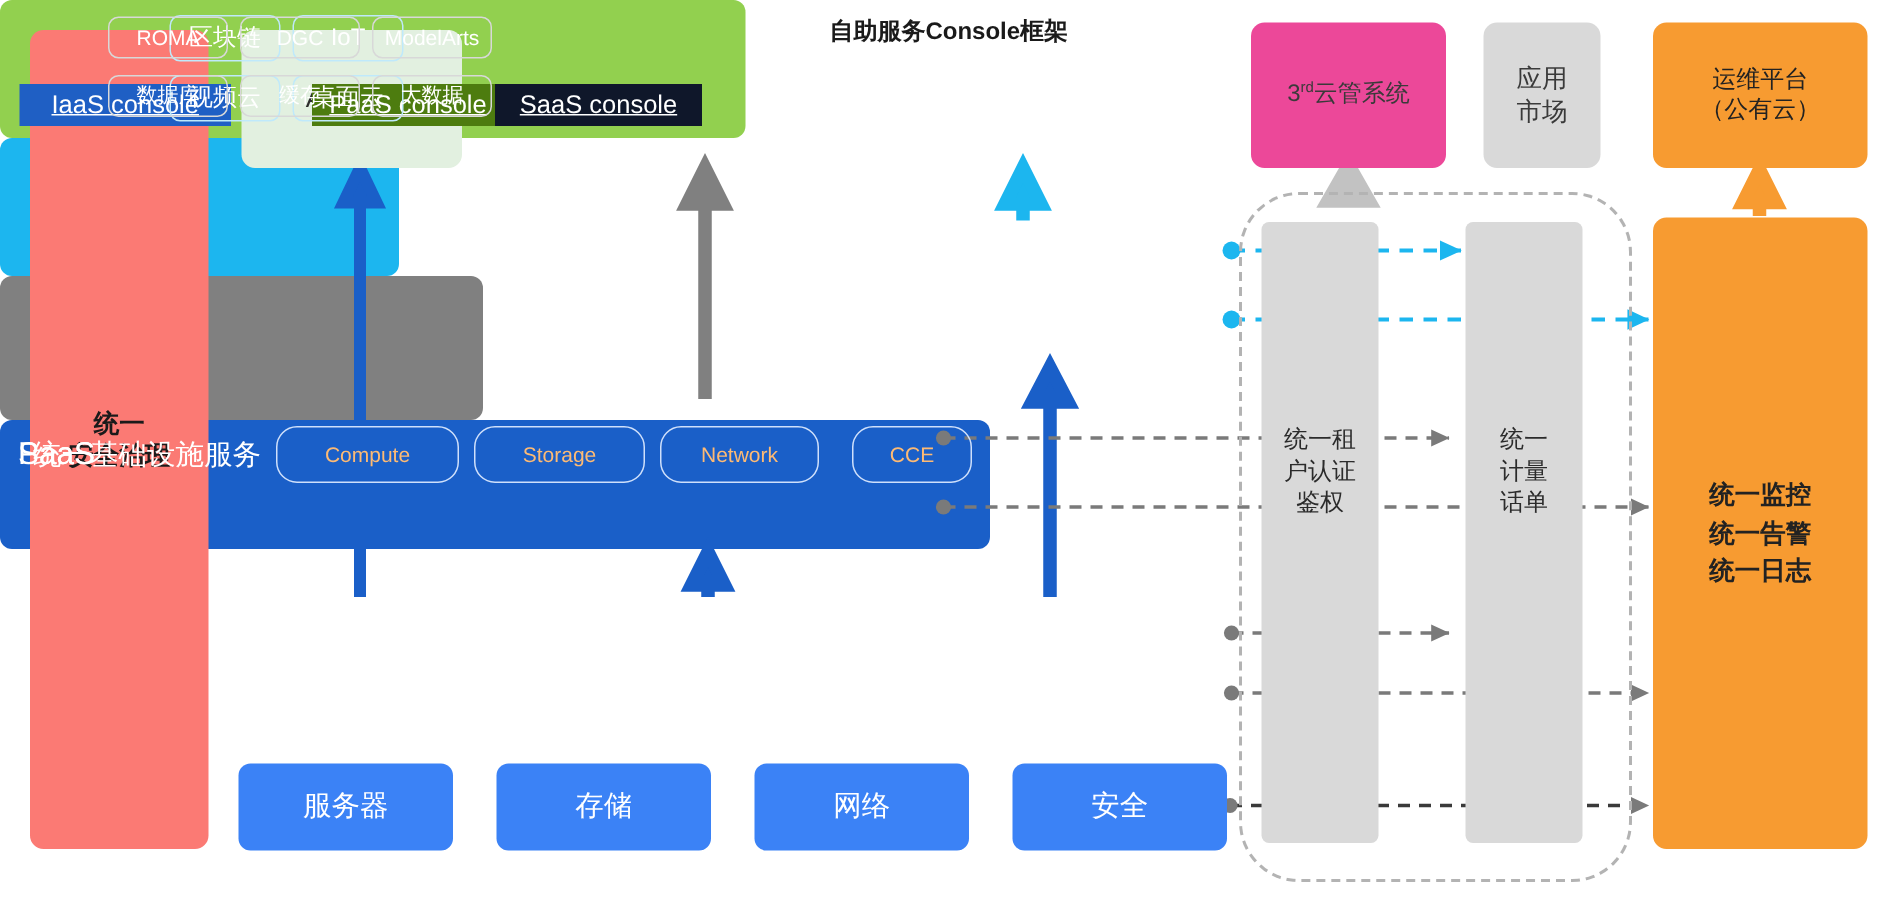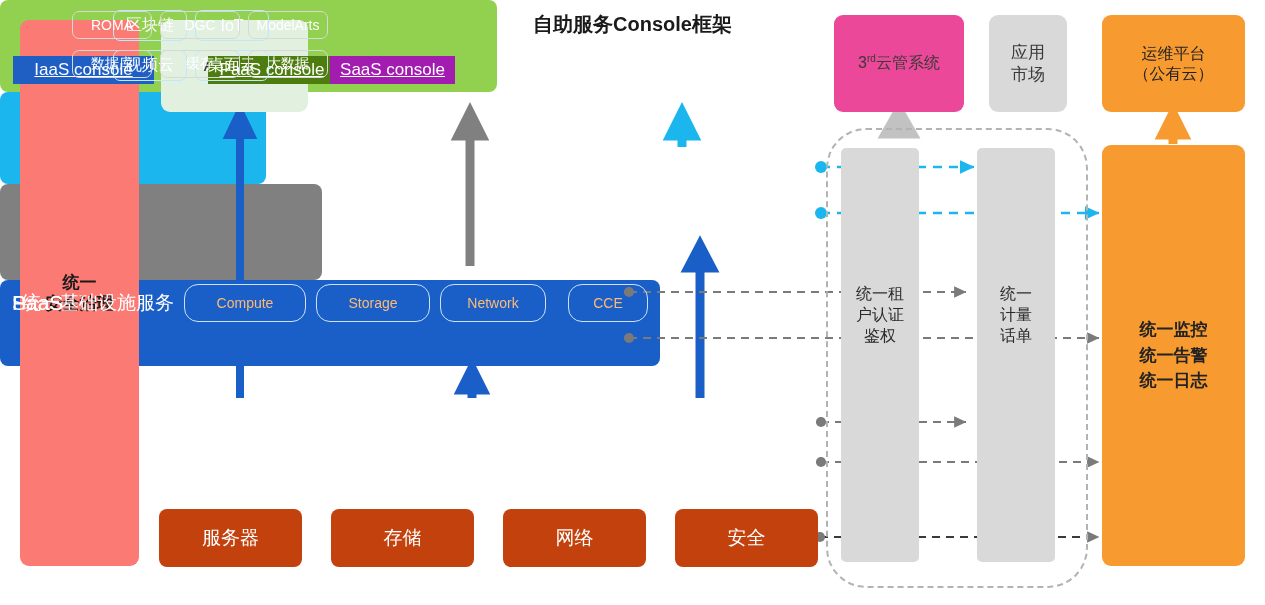--- a/index.html
+++ b/index.html
@@ -33,31 +33,31 @@
   }
 
   
   .panel-console {
     left: 322px; top: 20px; width: 497px; height: 92px;
     background: #92d04f; border-radius: 8px;
     display: block;
   }
   .console-title {
     position: absolute; left: 0; right: 0; top: 11px;
-    text-align: center; color: #1a1a1a; font-size: 20px; font-weight: 700;
+    text-align: center; color: #1a1a1a; font-size: 16px; font-weight: 700;
   }
   .console-btn {
     position: absolute; top: 70px; transform: translateY(-50%);
     height: 28px; border-radius: 0; display: flex;
     align-items: center; justify-content: center;
     color: #ffffff; font-size: 17px; padding: 0 10px; white-space: nowrap; text-decoration: underline;
   }
   .cb-iaas { left: 13px; width: 141px; background: #1f5fc4; }
   .cb-paas { left: 172px; width: 128px; background: #4d7c0f; margin-left: 36px; }
-  .cb-saas { left: 330px; width: 125px; background: #a21caf; }
+  .cb-saas { left: 330px; width: 138px; background: #0f172a; }
 
   
   .panel-3rd {
     left: 834px; top: 15px; width: 130px; height: 97px;
     background: #ec4899; border-radius: 9px;
     color: #3a3a3a; font-size: 16px;
   }
   .panel-3rd sup { font-size: 10px; }
   .panel-appmkt {
     left: 989px; top: 15px; width: 78px; height: 97px;
@@ -132,21 +132,21 @@
     color: #fdba74; font-size: 14px; display: flex;
     align-items: center; justify-content: center; white-space: nowrap;
   }
   .ic1 { left: 184px; width: 122px; }
   .ic2 { left: 316px; width: 114px; }
   .ic3 { left: 440px; width: 106px; }
   .ic4 { left: 568px; width: 80px; }
 
   
   .hw {
-    top: 509px; height: 58px; background: #c2410c; border-radius: 8px;
+    top: 509px; height: 58px; background: #3b82f6; border-radius: 8px;
     color: #ffffff; font-size: 19px;
   }
   .hw1 { left: 159px; width: 143px; }
   .hw2 { left: 331px; width: 143px; }
   .hw3 { left: 503px; width: 143px; }
   .hw4 { left: 675px; width: 143px; }
 
   
   .dash-container {
     position: absolute;

